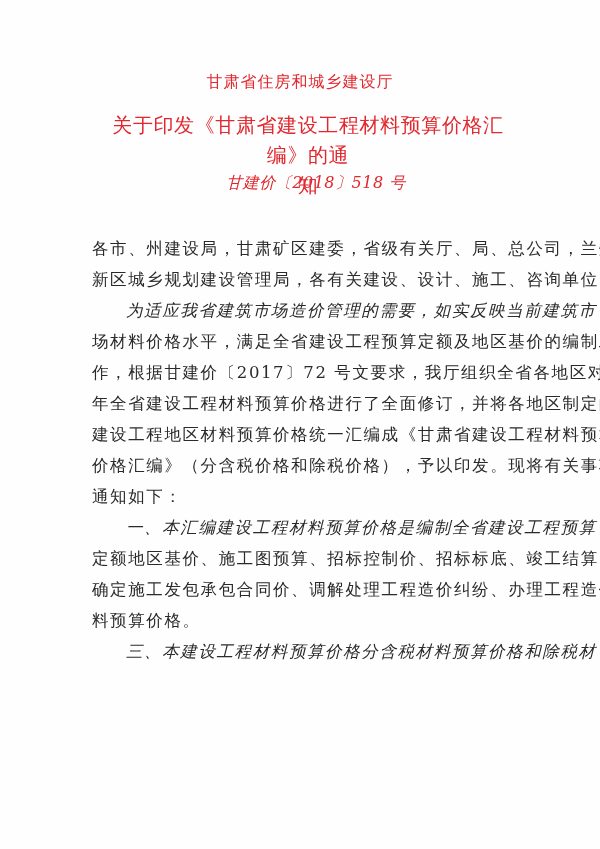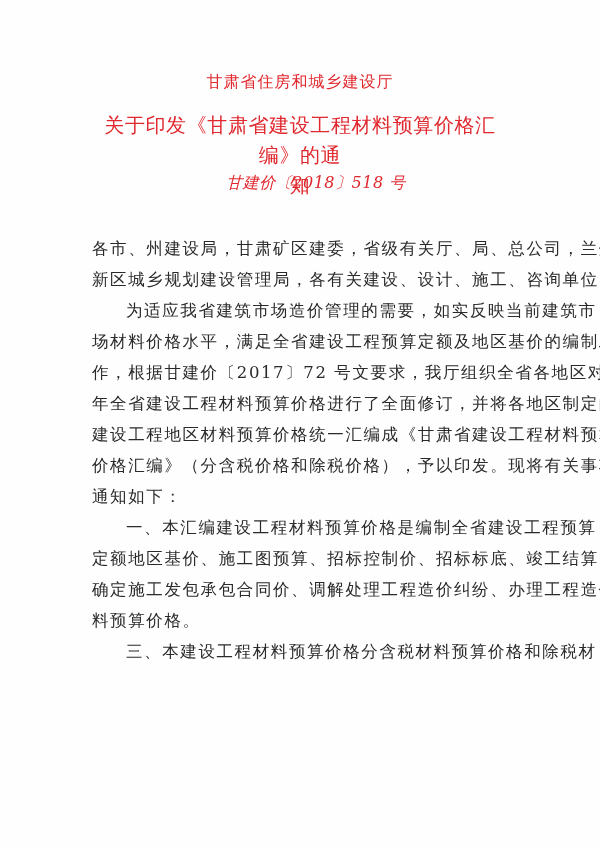--- a/index.html
+++ b/index.html
@@ -30,21 +30,21 @@
       position: absolute;
       top: 72px;
       left: 0; width: 600px;
       text-align: center;
       font-size: 16px;
       letter-spacing: 1px;
     }
     .title {
       position: absolute;
       top: 110px;
-      left: 90px;
+      left: 98px;
       width: 420px;
       text-align: center;
       font-size: 20px;
       line-height: 30px;
       letter-spacing: 0.6px;
       font-family: Liberation Serif, serif;
     }
     .docno {
       position: absolute;
       top: 173px;
@@ -71,20 +71,21 @@
     .body-text .line {
       display: block;
       white-space: nowrap;
       text-align-last: justify;
     }
     .body-text .line.last {
       text-align-last: left;
     }
     .body-text .indent {
       padding-left: 34px;
+      font-style: italic;
     }
   </style>
 </head>
 <body>
 
 <div class="page">
 
   <div class="issuer red">甘肃省住房和城乡建设厅</div>
 
   <div class="title red">

